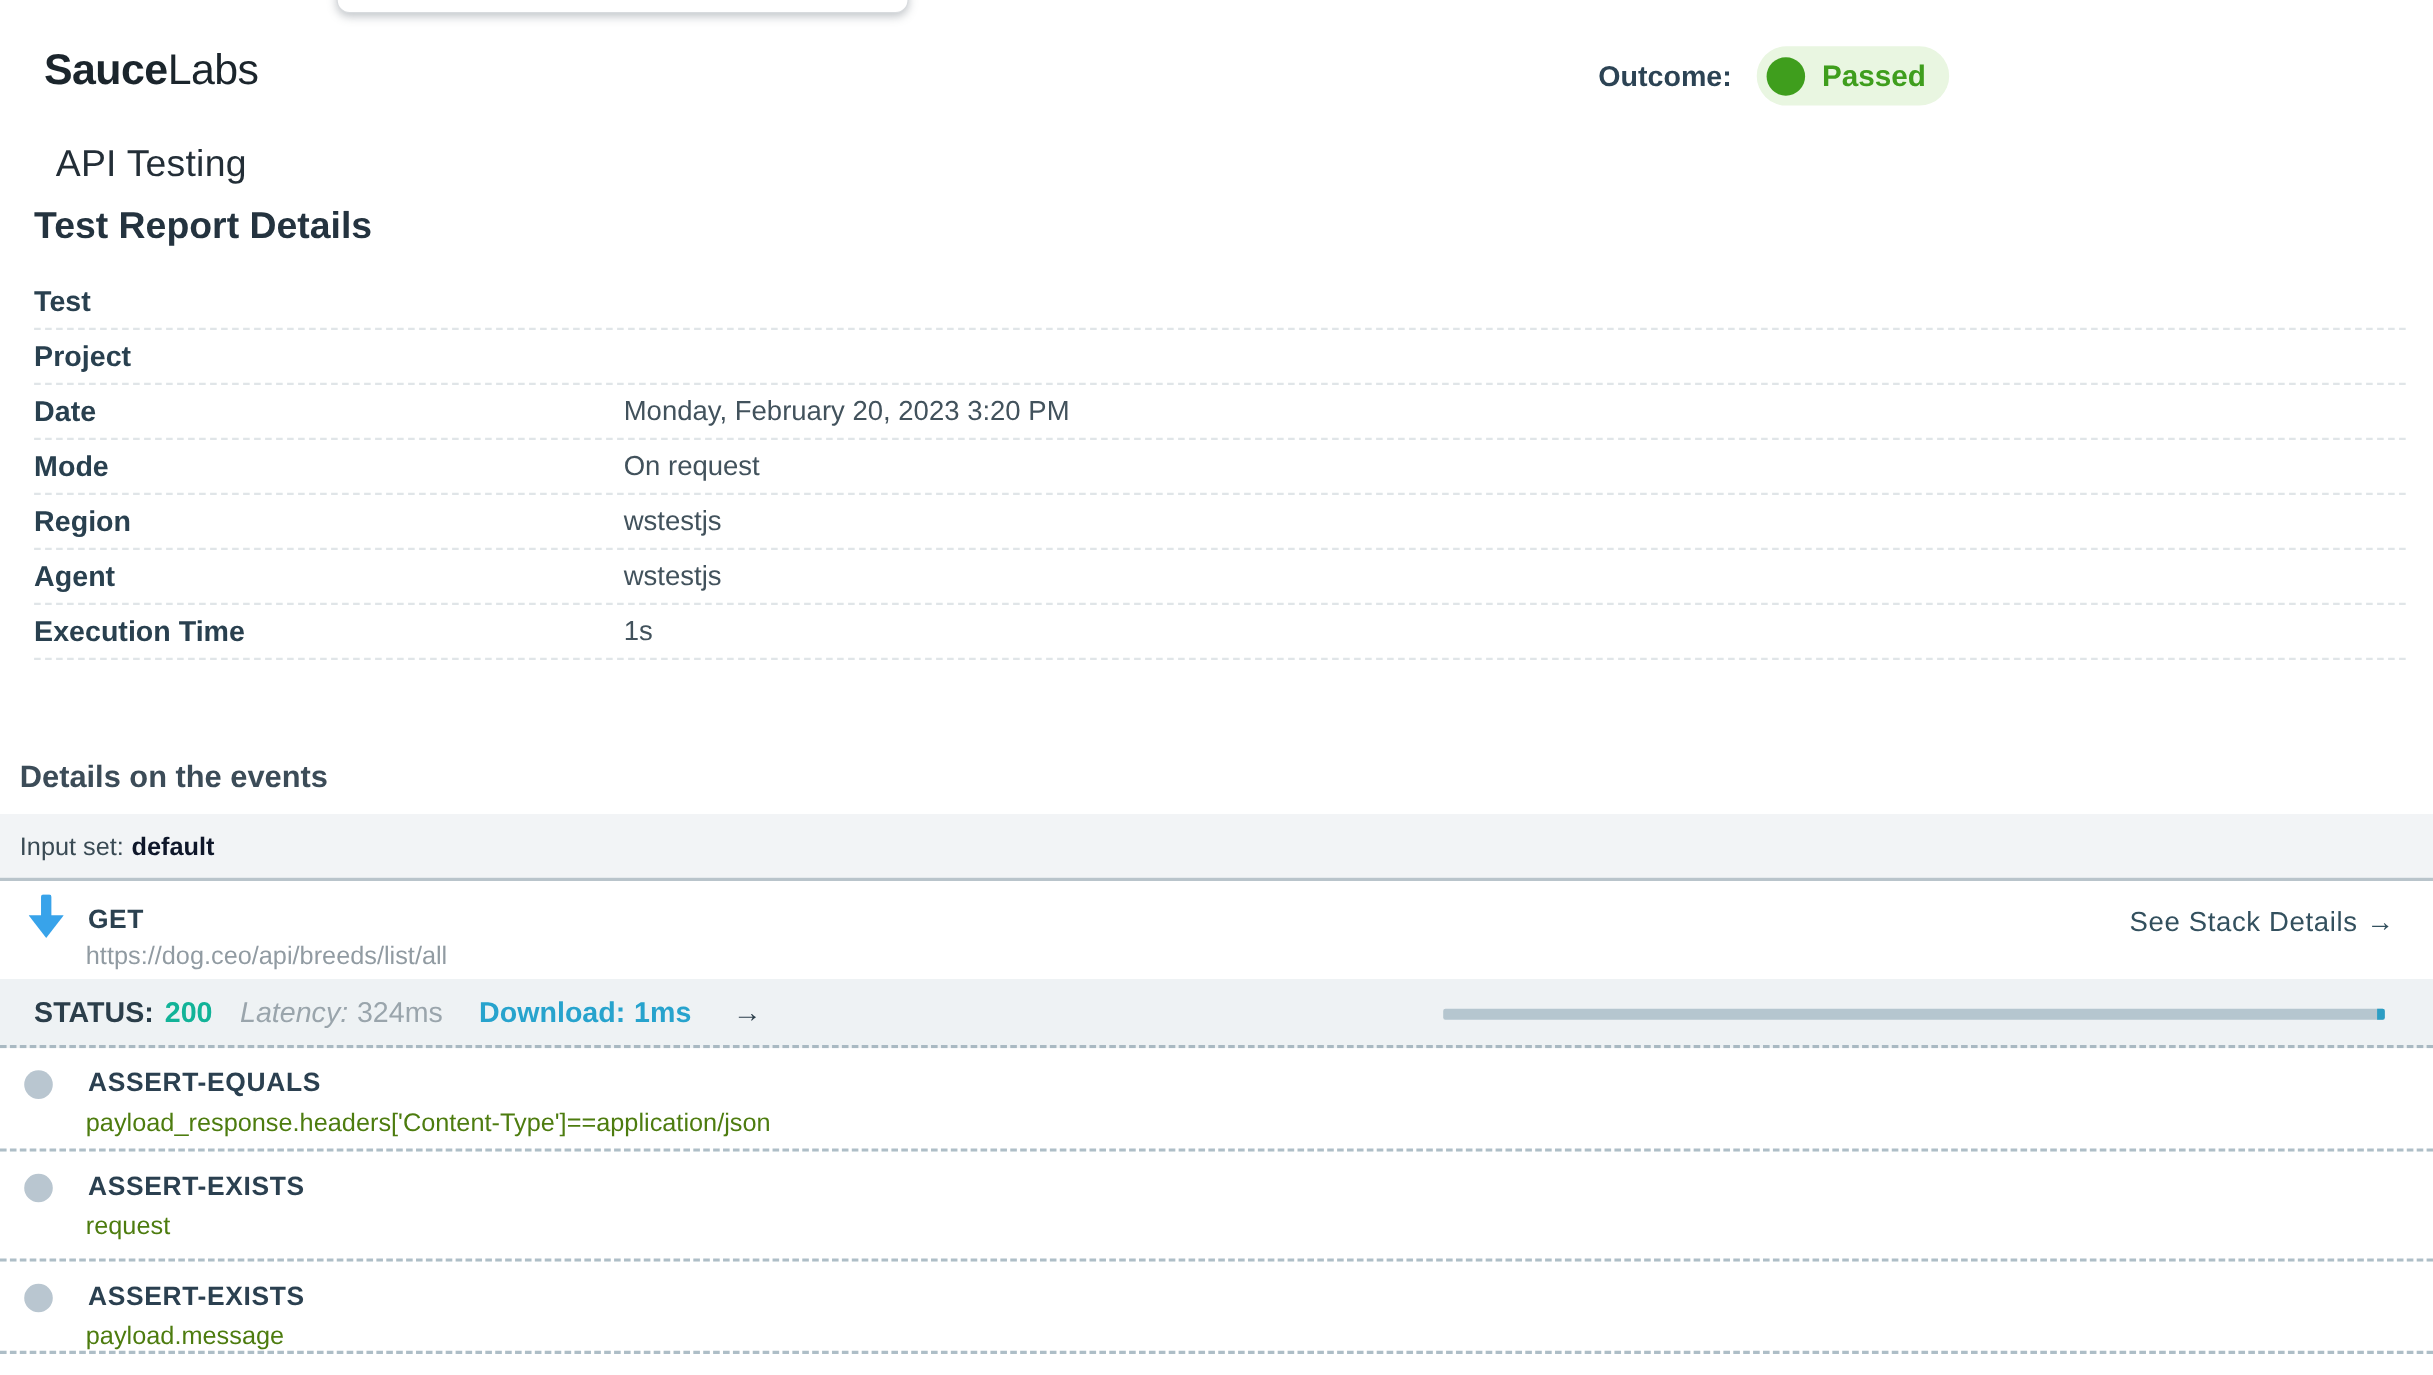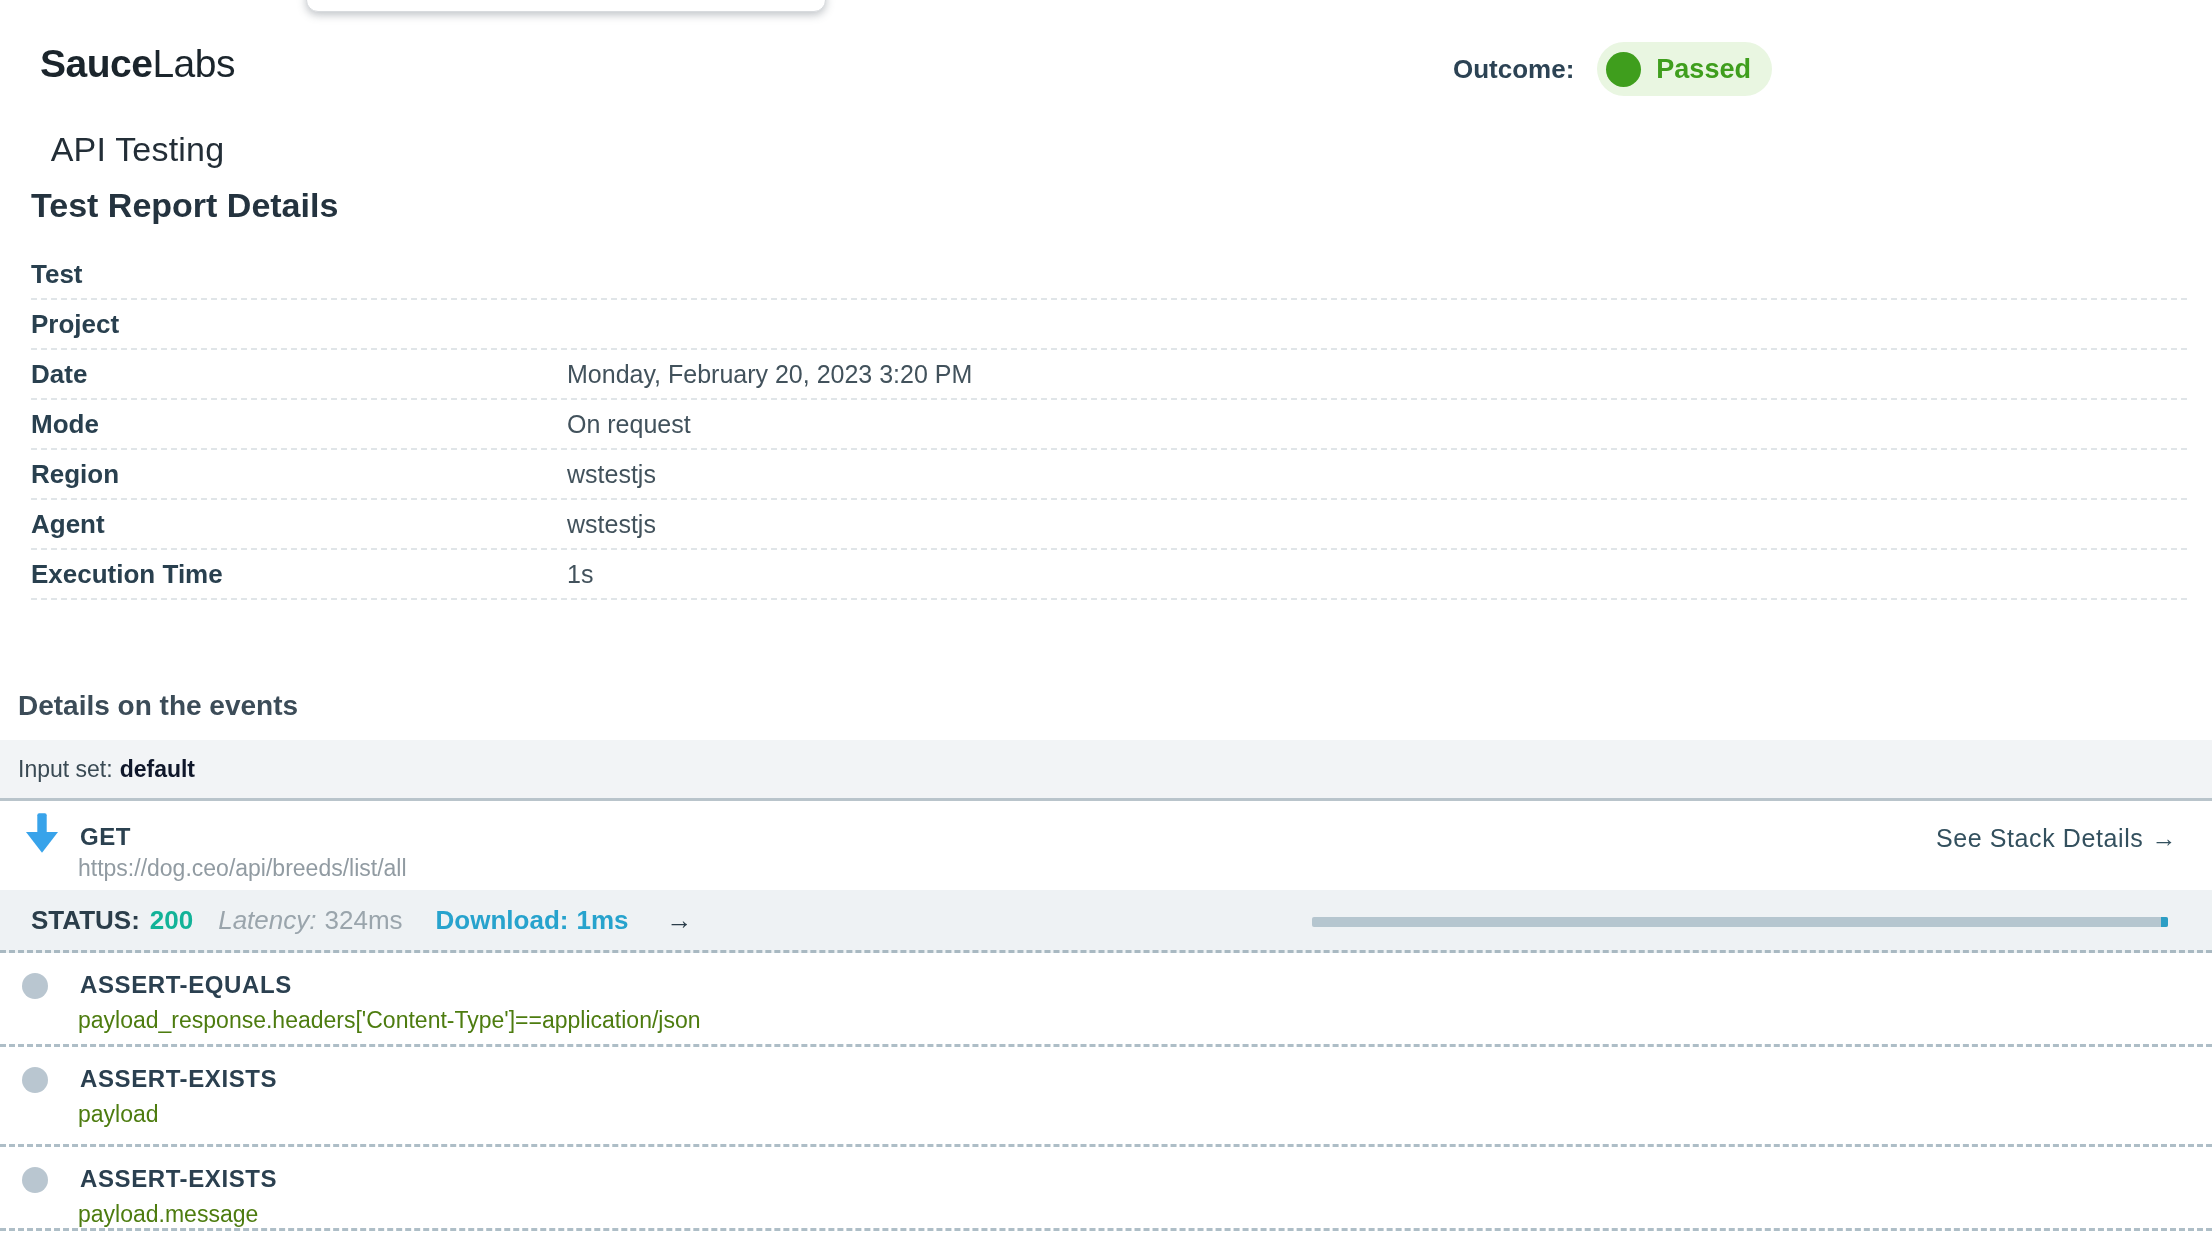--- a/index.html
+++ b/index.html
@@ -175,20 +175,20 @@
 
 <div class="asserts">
   <div class="assert-row r1">
     <span class="assert-dot"></span>
     <div class="assert-type">ASSERT-EQUALS</div>
     <div class="assert-expr">payload_response.headers['Content-Type']==application/json</div>
   </div>
   <div class="assert-row r2">
     <span class="assert-dot"></span>
     <div class="assert-type">ASSERT-EXISTS</div>
-    <div class="assert-expr">payload</div>
+    <div class="assert-expr">request</div>
   </div>
   <div class="assert-row r3">
     <span class="assert-dot"></span>
     <div class="assert-type">ASSERT-EXISTS</div>
     <div class="assert-expr">payload.message</div>
   </div>
 </div>
 
 </body></html>

